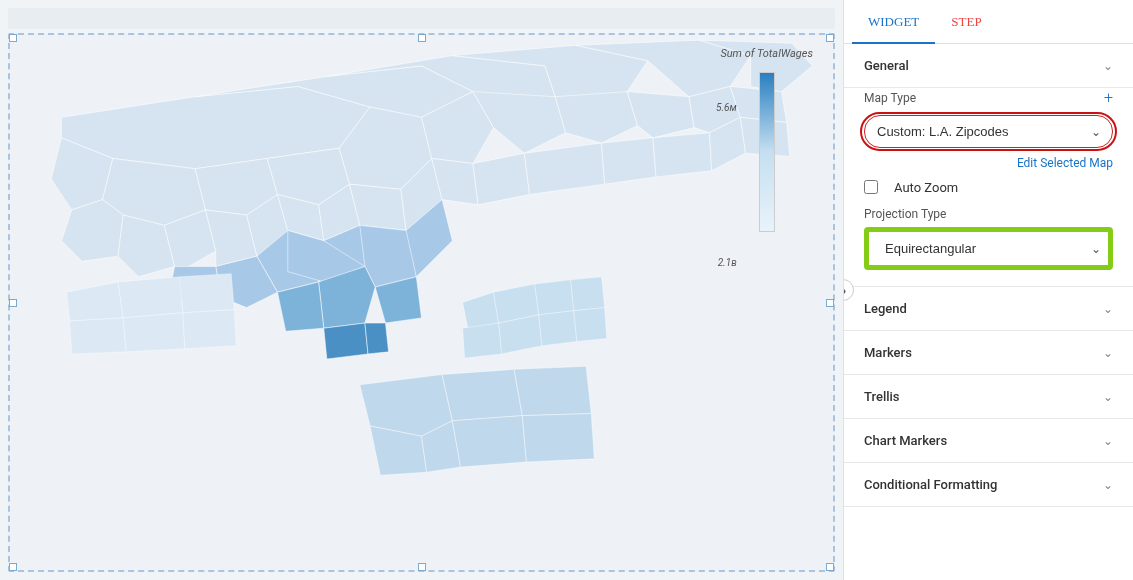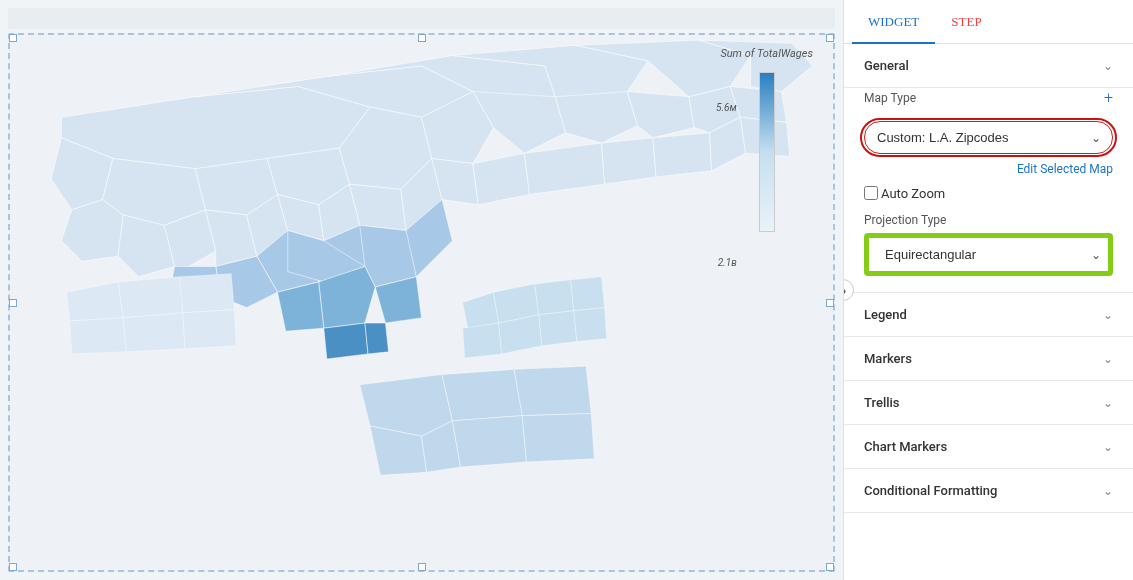--- a/index.html
+++ b/index.html
@@ -167,21 +167,21 @@
     }
 
     
     .section-content {
       padding: 0 20px 16px;
     }
     .field-row {
       display: flex;
       align-items: center;
       justify-content: space-between;
-      margin-bottom: 14px;
+      margin-bottom: 8px;
     }
     .field-label {
       font-size: 12px;
       color: #555;
     }
     .plus-btn {
       font-size: 16px;
       color: #1a73c8;
       cursor: pointer;
       font-weight: 300;
@@ -232,21 +232,21 @@
       display: block;
       margin-bottom: 10px;
       cursor: pointer;
       text-decoration: none;
     }
 
     
     .checkbox-row {
       display: flex;
       align-items: flex-start;
-      gap: 3px;
+      gap: 16px;
       margin-bottom: 12px;
     }
     .checkbox-row input[type="checkbox"] {
       width: 14px;
       height: 14px;
       cursor: pointer;
     }
     .checkbox-label {
       font-size: 13px;
       color: #333;

